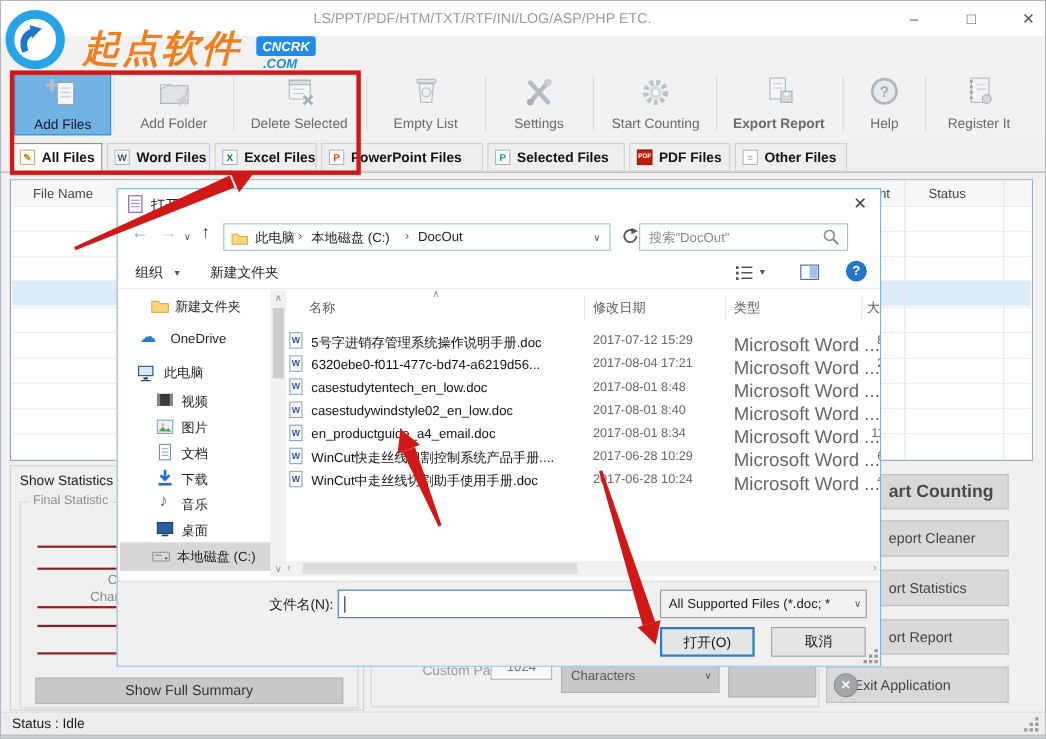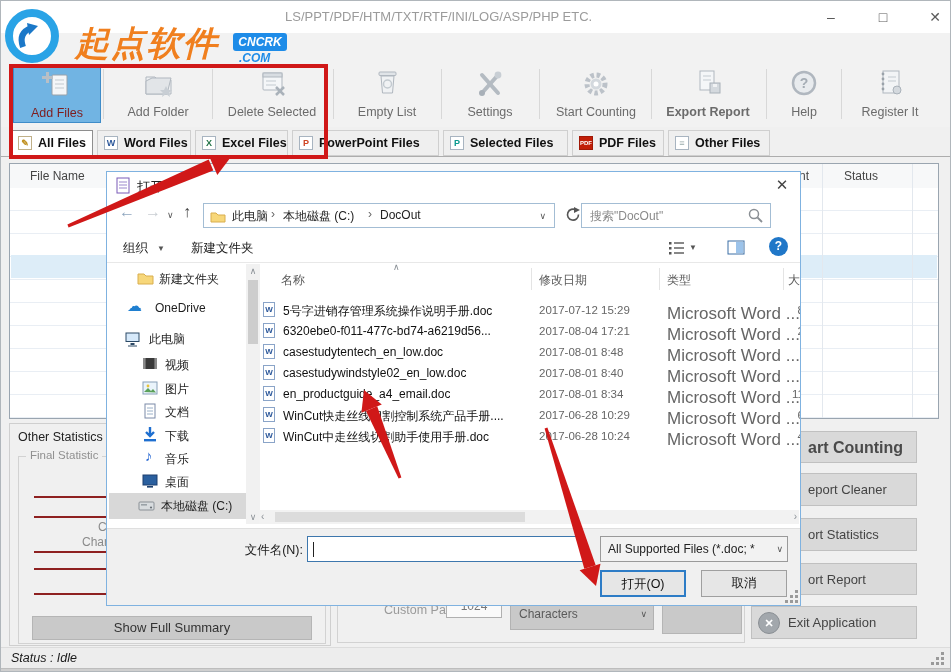--- a/index.html
+++ b/index.html
@@ -14,21 +14,21 @@
   .logo{left:0;top:2px;width:300px;height:64px;z-index:6;}
   .brand{left:74px;top:18px;font-size:34px;font-weight:bold;font-style:italic;color:#f07f1e;letter-spacing:2px;white-space:nowrap;}
   .badge1{left:232px;top:30px;width:54px;height:18px;background:#1e8ce8;border-radius:3px;color:#fff;
           font-style:italic;font-weight:bold;font-size:12px;text-align:center;line-height:18px;}
   .badge2{left:238px;top:48px;color:#1e8ce8;font-style:italic;font-weight:bold;font-size:12px;}
   
   .toolbar{left:0;top:32px;width:100%;height:94px;background:#f2f2f2;}
   .tbtn{top:66px;height:56px;text-align:center;}
   .tbtn .lbl{position:absolute;left:0;right:0;top:38px;font-size:12.5px;color:#6b6b6b;white-space:nowrap;}
   .tbtn.active{background:#71b4e3;border:1px solid #3f8cc8;box-sizing:border-box;}
-  .tbtn.active .lbl{color:#7f1d1d;}
+  .tbtn.active .lbl{color:#0f172a;}
   .tsep{top:68px;width:1px;height:50px;background:#d8d8d8;}
   .ticonwrap{position:absolute;left:0;right:0;top:0;height:36px;}
   
   .tabline{left:0;top:155px;width:100%;height:1px;background:#adadad;}
   .tab{top:129px;height:26px;background:#efefef;border:1px solid #cfcfcf;box-sizing:border-box;z-index:2;}
   .tab.active{background:#ffffff;border:1px solid #8e8e8e;border-bottom:none;height:27px;z-index:3;}
   .tab .tlbl{position:absolute;left:26px;top:5px;font-weight:bold;font-size:12.5px;color:#111;white-space:nowrap;}
   .tab .ticon{position:absolute;left:6px;top:5px;width:14px;height:14px;border:1px solid #a8b4c0;background:#fff;
               box-sizing:border-box;font-weight:bold;font-size:9px;line-height:12px;text-align:center;}
   
@@ -46,21 +46,21 @@
   .redline{left:24px;height:2px;width:282px;background:#8e2020;}
   .fieldlbl{font-size:12px;color:#8a8a8a;white-space:nowrap;}
   .showbtn{left:22px;top:192px;width:280px;height:24px;background:#c9c9c9;border:1px solid #b5b5b5;
            box-sizing:border-box;text-align:center;line-height:22px;font-size:13px;color:#333;}
   
   .cpanel{left:336px;top:580px;width:408px;height:62px;background:#f0f0f0;border:1px solid #d2d2d2;box-sizing:border-box;}
   
   .rbtn{left:798px;width:118px;background:#d9d9d9;border:1px solid #c0c0c0;box-sizing:border-box;
         font-size:13px;color:#444;line-height:31px;padding-left:8px;white-space:nowrap;overflow:hidden;}
   
-  .statusbar{left:0;top:646px;width:100%;height:21px;background:#ededed;border-top:1px solid #dcdcdc;font-style:italic;}
+  .statusbar{left:0;top:646px;width:100%;height:21px;background:#ededed;border-top:1px solid #dcdcdc;}
   .bottomstrip{left:0;top:667px;width:100%;height:5px;background:#cfcfcf;border-top:1px solid #bdbdbd;}
   .grip{width:3px;height:3px;background:transparent;
         box-shadow:10px 0 #9a9a9a,10px 5px #9a9a9a,10px 10px #9a9a9a,5px 5px #9a9a9a,5px 10px #9a9a9a,0 10px #9a9a9a;}
   
   .dialog{left:105px;top:170px;width:693px;height:433px;background:#fff;border:1px solid #7fb2e0;
           box-sizing:content-box;z-index:5;overflow:hidden;}
   .dlg-title{left:30px;top:6px;font-size:13px;color:#222;}
   .dlg-close{left:662px;top:4px;width:26px;height:20px;text-align:center;font-size:15px;color:#444;}
   .navglyph{top:31px;font-size:16px;}
   .crumbbox{left:96px;top:31px;width:352px;height:25px;border:1px solid #a3bdd4;background:#fff;box-sizing:border-box;}
@@ -281,21 +281,21 @@
     </div>
     <div class="abs mlbody">
       <div class="abs mlband"></div>
     </div>
     <div class="abs mlvsep" style="left:162px;"></div>
     <div class="abs mlvsep" style="left:812px;top:0;height:254px;"></div>
     <div class="abs mlvsep" style="left:902px;top:0;height:254px;"></div>
   </div>
 
   <div class="abs statspanel">
-    <span class="abs" style="left:8px;top:6px;font-size:12.5px;color:#222;">Other Statistics</span>
+    <span class="abs" style="left:8px;top:6px;font-size:12.5px;color:#222;">Show Statistics</span>
     <div class="abs groupbox"></div>
     <span class="abs grouplabel">Final Statistic</span>
     <div class="abs redline" style="top:72px;"></div>
     <div class="abs redline" style="top:92px;"></div>
     <div class="abs redline" style="top:127px;"></div>
     <div class="abs redline" style="top:144px;"></div>
     <div class="abs redline" style="top:169px;"></div>
     <span class="abs fieldlbl" style="left:88px;top:96px;">C</span>
     <span class="abs fieldlbl" style="left:72px;top:111px;">Chars</span>
     <span class="abs" style="left:96px;top:170px;font-size:12.5px;color:#555;">Amount : 0</span>
@@ -309,21 +309,21 @@
       <span style="position:absolute;left:8px;top:6px;font-size:12px;color:#5a5a5a;">Characters</span>
       <span class="chev" style="position:absolute;right:6px;top:8px;">∨</span>
     </div>
     <div class="abs" style="left:324px;top:18px;width:80px;height:34px;background:#c9c9c9;border:1px solid #b5b5b5;box-sizing:border-box;"></div>
   </div>
 
   <div class="abs rbtn" style="top:430px;height:32px;font-weight:bold;font-size:16px;color:#4a4a4a;">art Counting</div>
   <div class="abs rbtn" style="top:517px;height:33px;">ort Statistics</div>
   <div class="abs rbtn" style="top:472px;height:33px;">eport Cleaner</div>
   <div class="abs rbtn" style="top:562px;height:32px;">ort Report</div>
-  <div class="abs rbtn" style="left:750px;top:605px;width:166px;height:33px;padding-left:36px;">Exit Application</div>
+  <div class="abs rbtn" style="left:750px;top:605px;width:166px;height:33px;padding-left:24px;">Exit Application</div>
   <div class="abs" style="left:757px;top:611px;width:20px;height:20px;border-radius:50%;background:#a2a7ac;border:1px solid #8a8f94;color:#fff;font-weight:bold;font-size:11px;text-align:center;line-height:20px;z-index:2;">✕</div>
 
   <div class="abs statusbar">
     <span style="position:absolute;left:10px;top:3px;font-size:12.5px;color:#1a1a1a;">Status : Idle</span>
     <div class="grip" style="position:absolute;left:930px;top:4px;"></div>
   </div>
   <div class="abs bottomstrip"></div>
 
   <div class="abs dialog">
     <svg class="abs" style="left:9px;top:5px;" width="14" height="17">

